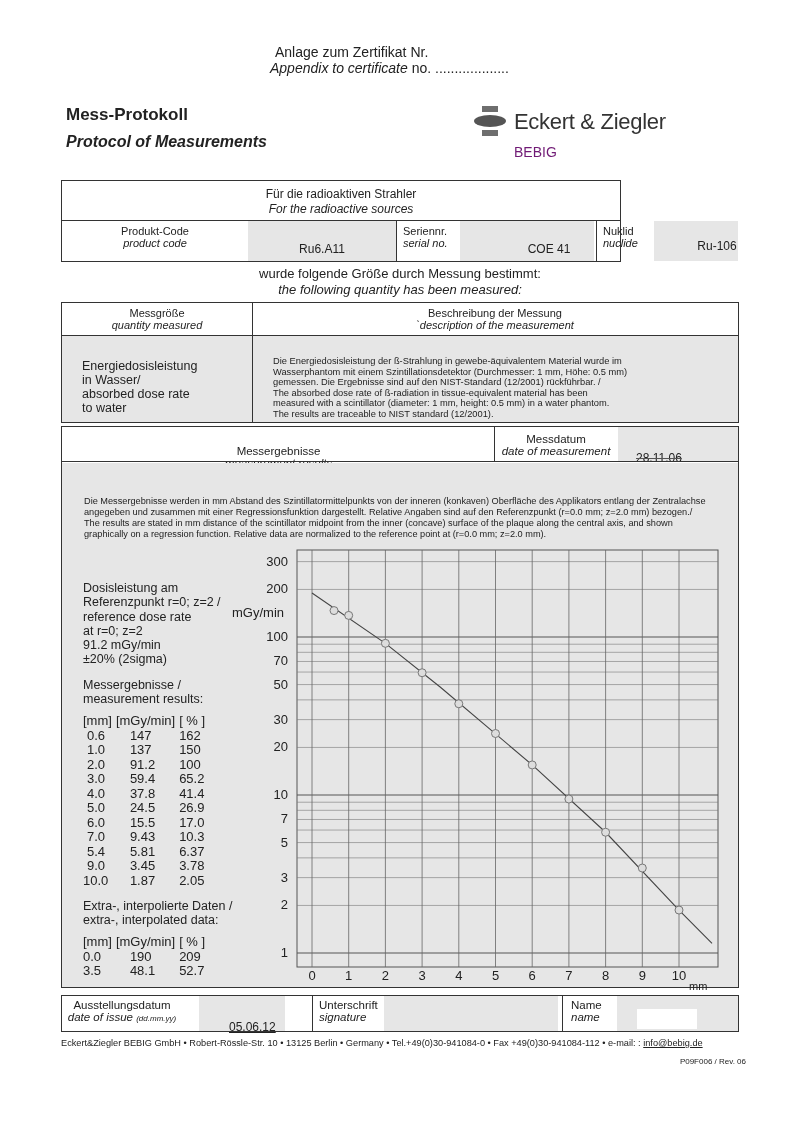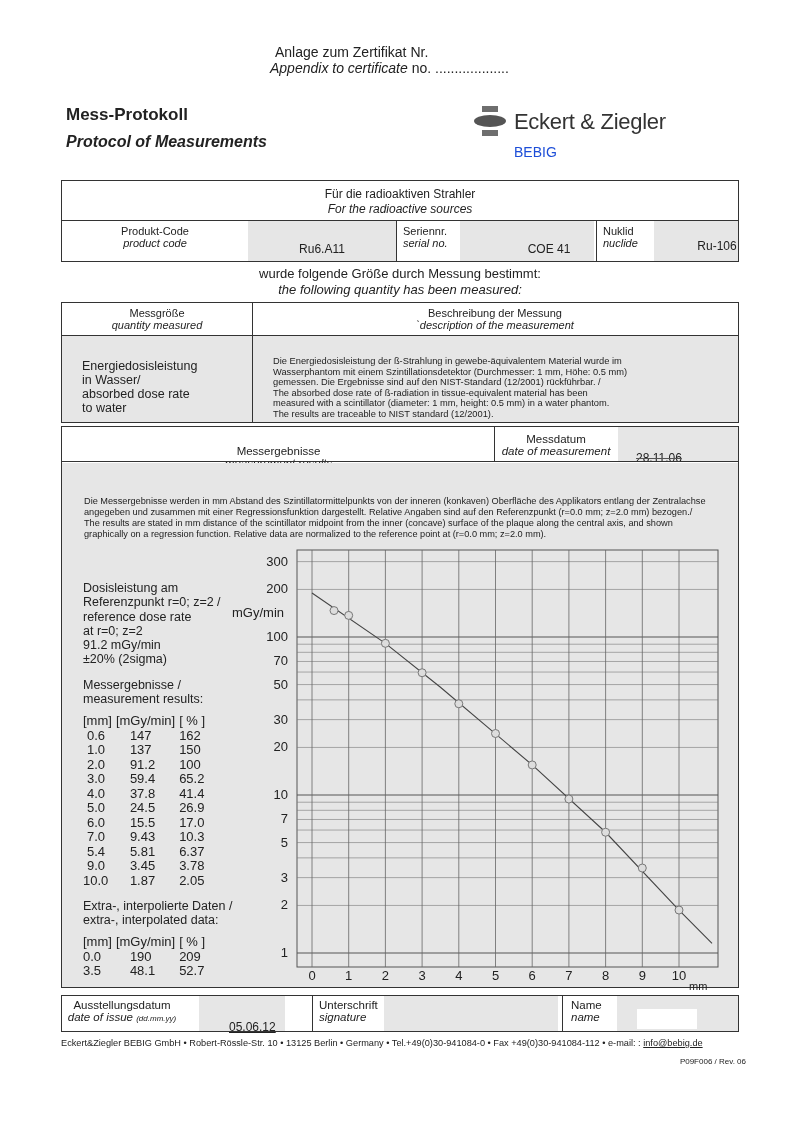--- a/index.html
+++ b/index.html
@@ -27,24 +27,24 @@
 <div class="abs" style="left:66px;top:105px;font-size:17px;font-weight:bold;">Mess-Protokoll</div>
 <div class="abs it" style="left:66px;top:133px;font-size:16px;font-weight:bold;">Protocol of Measurements</div>
 
 <div class="abs" style="left:474px;top:104px;width:200px;height:60px;">
   <div style="position:absolute;left:0;top:0;width:32px;height:36px;">
     <div class="logo-bar" style="left:8px;top:2px;width:16px;height:6px;"></div>
     <div class="logo-bar" style="left:0;top:11px;width:32px;height:12px;border-radius:50%;background:#555;"></div>
     <div class="logo-bar" style="left:8px;top:26px;width:16px;height:6px;"></div>
   </div>
   <div style="position:absolute;left:40px;top:5px;font-size:22px;color:#333;letter-spacing:-0.3px;">Eckert &amp; Ziegler</div>
-  <div style="position:absolute;left:40px;top:40px;font-size:14px;color:#1d4ed8;">BEBIG</div>
-</div>
-
-<div class="box" style="left:61px;top:180px;width:678px;height:82px;border-width:1.5px;">
+  <div style="position:absolute;left:40px;top:40px;font-size:14px;color:#701a75;">BEBIG</div>
+</div>
+
+<div class="box" style="left:61px;top:180px;width:560px;height:82px;border-width:1.5px;">
   <div class="abs center small" style="left:0;right:0;top:6px;font-size:12px;">Für die radioaktiven Strahler</div>
   <div class="abs center small it" style="left:0;right:0;top:21px;font-size:12px;">For the radioactive sources</div>
   <div class="abs" style="left:0;right:0;top:39px;border-top:1px solid #333;"></div>
 
   <div class="abs center small" style="left:0;width:186px;top:44px;">
     <div>Produkt-Code</div>
     <div class="it">product code</div>
   </div>
   <div class="abs gray center" style="left:186px;width:148px;top:40px;height:40px;font-size:12px;line-height:14px;">
     <div style="position:absolute;bottom:5px;width:100%;">Ru6.A11</div>

